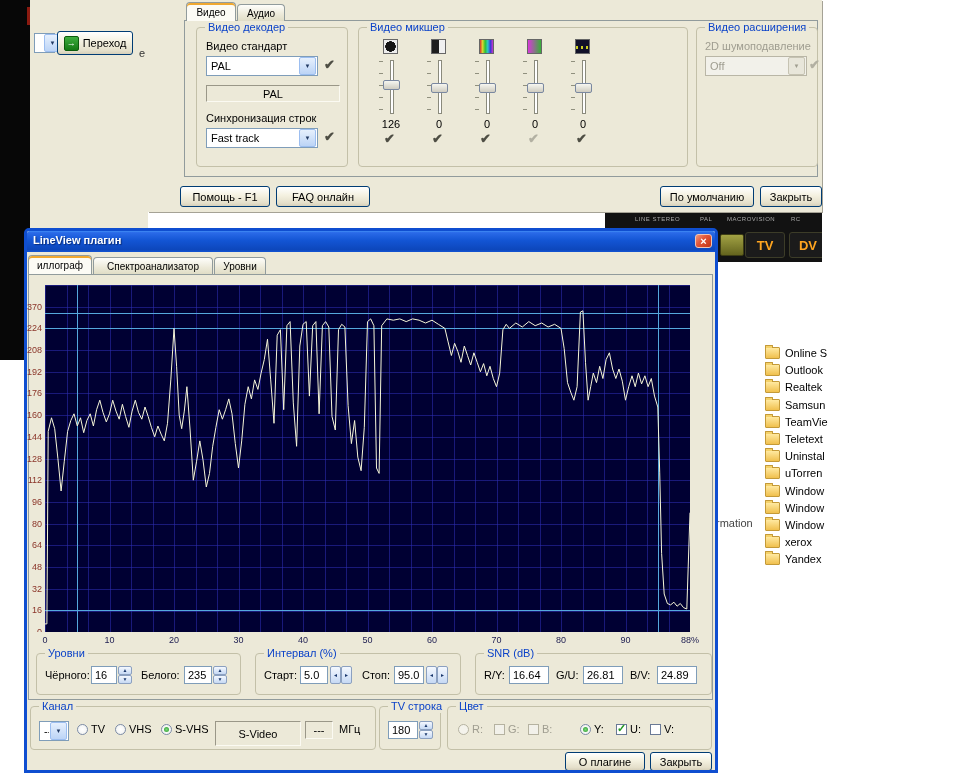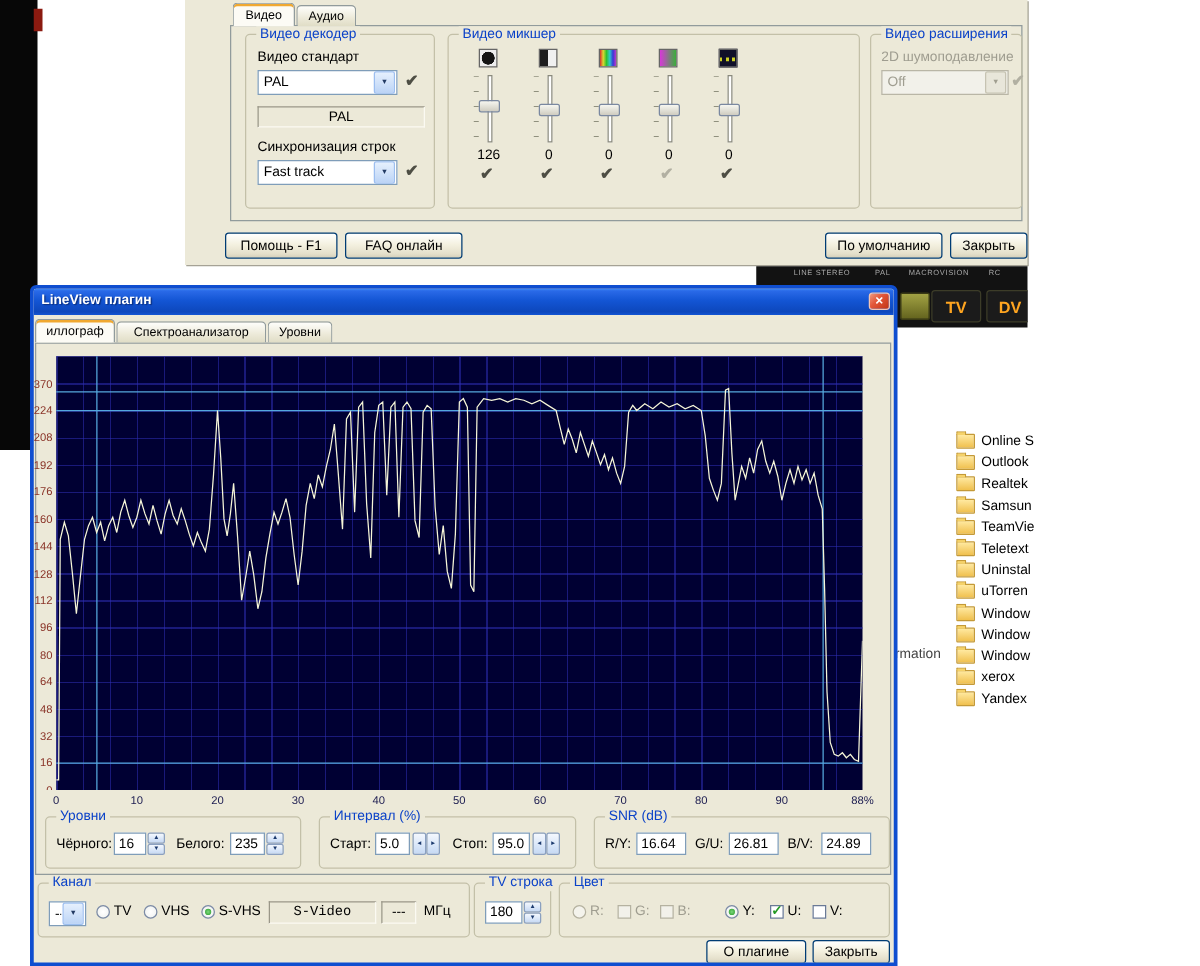--- a/index.html
+++ b/index.html
@@ -129,20 +129,31 @@
   .xlab{position:absolute;top:0;font-size:9px;color:#1c1c50;white-space:nowrap;transform:translateX(-50%);}
 </style>
 </head>
 <body>
 
 <div class="screen">
 
   <div class="abs black-strip"></div>
   <div class="abs red-accent"></div>
 
+  <div class="abs left-toolbar">
+    <div class="combo" style="left:4px;top:33px;width:21px;">
+      <div class="combo-text"></div>
+      <div class="combo-btn glyph-down"></div>
+    </div>
+    <div class="xp-btn" style="left:27px;top:31px;width:76px;height:24px;">
+      <span class="go-icon glyph-go"></span>
+      <span>Переход</span>
+    </div>
+    <span class="abs partial-e">e</span>
+  </div>
 
   <div class="abs top-dialog">
     <div class="tab active" style="left:38px;top:2px;width:50px;height:19px;">
       <span>Видео</span>
     </div>
     <div class="tab" style="left:89px;top:4px;width:48px;height:17px;">
       <span>Аудио</span>
     </div>
     <div class="tabpage" style="left:36px;top:20px;width:634px;height:157px;"></div>
 
@@ -427,21 +438,21 @@
       <div class="combo" style="left:8px;top:14px;width:30px;">
         <div class="combo-text">--</div>
         <div class="combo-btn glyph-down"></div>
       </div>
       <div class="radio" style="left:46px;top:17px;"></div>
       <span class="lbl" style="left:60px;top:16px;">TV</span>
       <div class="radio" style="left:84px;top:17px;"></div>
       <span class="lbl" style="left:98px;top:16px;">VHS</span>
       <div class="radio checked" style="left:130px;top:17px;"></div>
       <span class="lbl" style="left:144px;top:16px;">S-VHS</span>
-      <div class="flat-display" style="left:184px;top:14px;width:86px;height:18px;font-family:Liberation Mono, monospace;">
+      <div class="flat-display" style="left:184px;top:14px;width:86px;height:25px;">
         <span>S-Video</span>
       </div>
       <div class="flat-display" style="left:274px;top:14px;width:28px;height:18px;">
         <span>---</span>
       </div>
       <span class="lbl" style="left:308px;top:16px;">МГц</span>
     </div>
 
     <div class="groupbox" style="left:352px;top:475px;width:62px;height:44px;z-index:2;">
       <span class="gb-title">TV строка</span>

